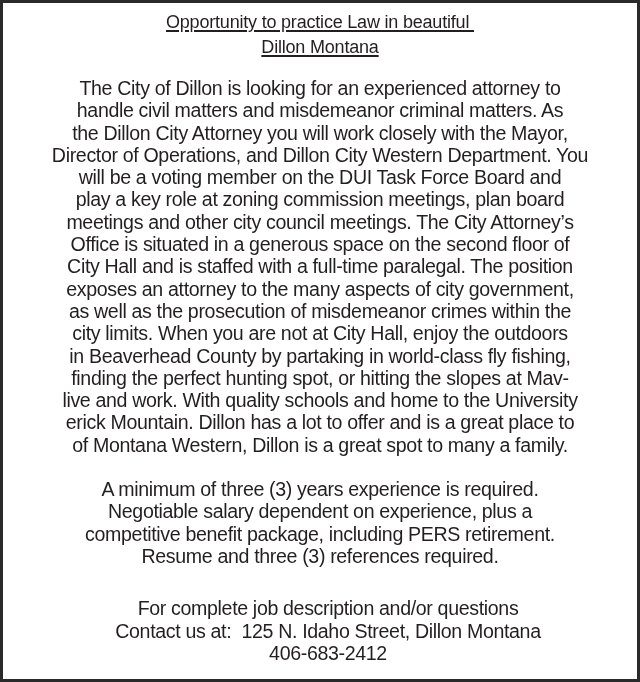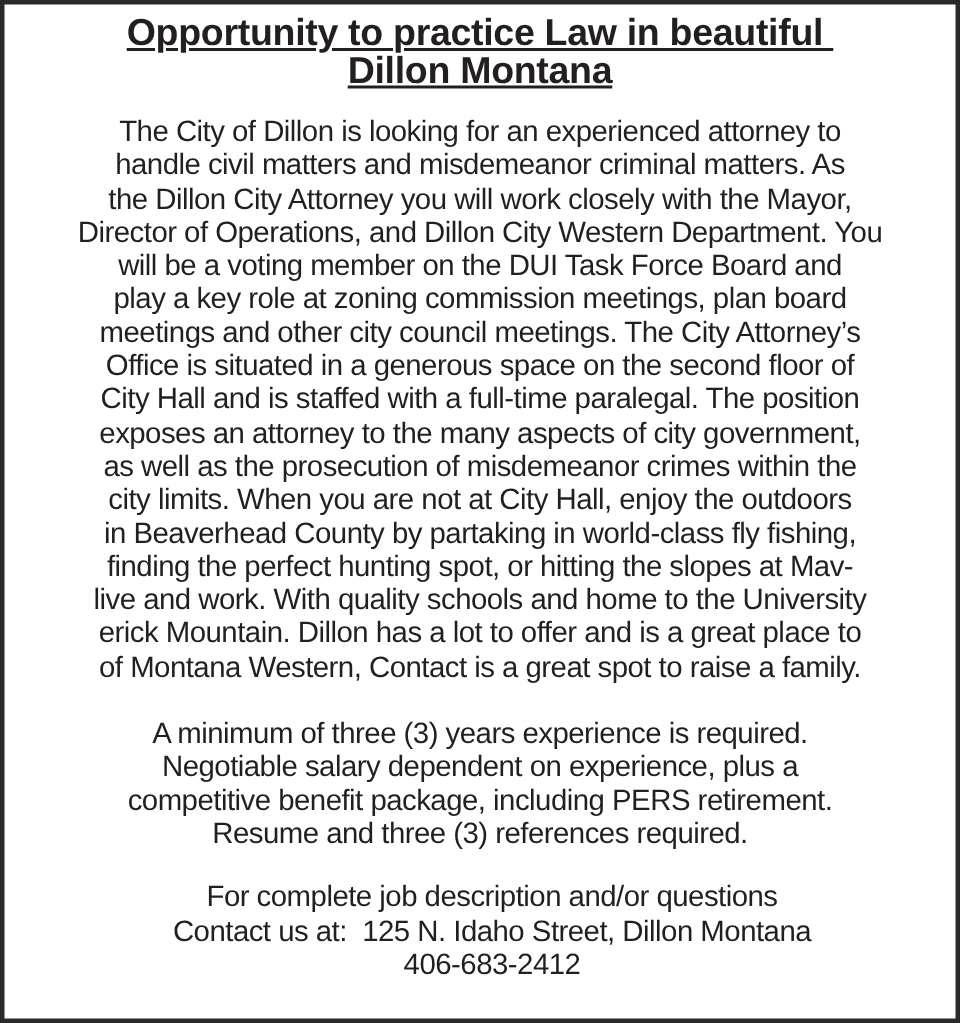--- a/index.html
+++ b/index.html
@@ -9,35 +9,35 @@
       width: 640px; height: 682px;
       box-sizing: border-box;
       border: 3px solid #2a2a2a;
       background: #ffffff;
       color: #231f20;
       font-family: "Liberation Sans", sans-serif;
       text-align: center;
     }
     .title {
       margin: 7px 0 0 0;
-      font-weight: bold;
-      font-size: 25px;
+      font-weight: normal;
+      font-size: 18px;
       line-height: 25px;
       letter-spacing: -0.2px;
     }
     .title span { text-decoration: underline; text-decoration-thickness: 2px; text-underline-offset: 2px; }
     .body-para {
       margin: 17px 0 0 0;
       font-size: 19.6px;
       line-height: 22.3px;
       letter-spacing: -0.35px;
     }
     .body-para div { white-space: nowrap; }
     .req-para { margin-top: 22px; }
-    .contact-para { margin-top: 20px; padding-left: 16px; }
+    .contact-para { margin-top: 30px; padding-left: 16px; }
   </style>
 </head>
 <body>
 
 <div class="ad">
   <div class="title">
     <div><span style="white-space:pre">Opportunity to practice Law in beautiful </span></div>
     <div><span>Dillon Montana</span></div>
   </div>
 
@@ -51,21 +51,21 @@
     <div>meetings and other city council meetings. The City Attorney’s</div>
     <div>Office is situated in a generous space on the second floor of</div>
     <div>City Hall and is staffed with a full-time paralegal. The position</div>
     <div>exposes an attorney to the many aspects of city government,</div>
     <div>as well as the prosecution of misdemeanor crimes within the</div>
     <div>city limits. When you are not at City Hall, enjoy the outdoors</div>
     <div>in Beaverhead County by partaking in world-class fly fishing,</div>
     <div>finding the perfect hunting spot, or hitting the slopes at Mav-</div>
     <div>live and work. With quality schools and home to the University</div>
     <div>erick Mountain. Dillon has a lot to offer and is a great place to</div>
-    <div>of Montana Western, Contact is a great spot to raise a family.</div>
+    <div>of Montana Western, Dillon is a great spot to many a family.</div>
   </div>
 
   <div class="body-para req-para">
     <div>A minimum of three (3) years experience is required.</div>
     <div>Negotiable salary dependent on experience, plus a</div>
     <div>competitive benefit package, including PERS retirement.</div>
     <div>Resume and three (3) references required.</div>
   </div>
 
   <div class="body-para contact-para">

